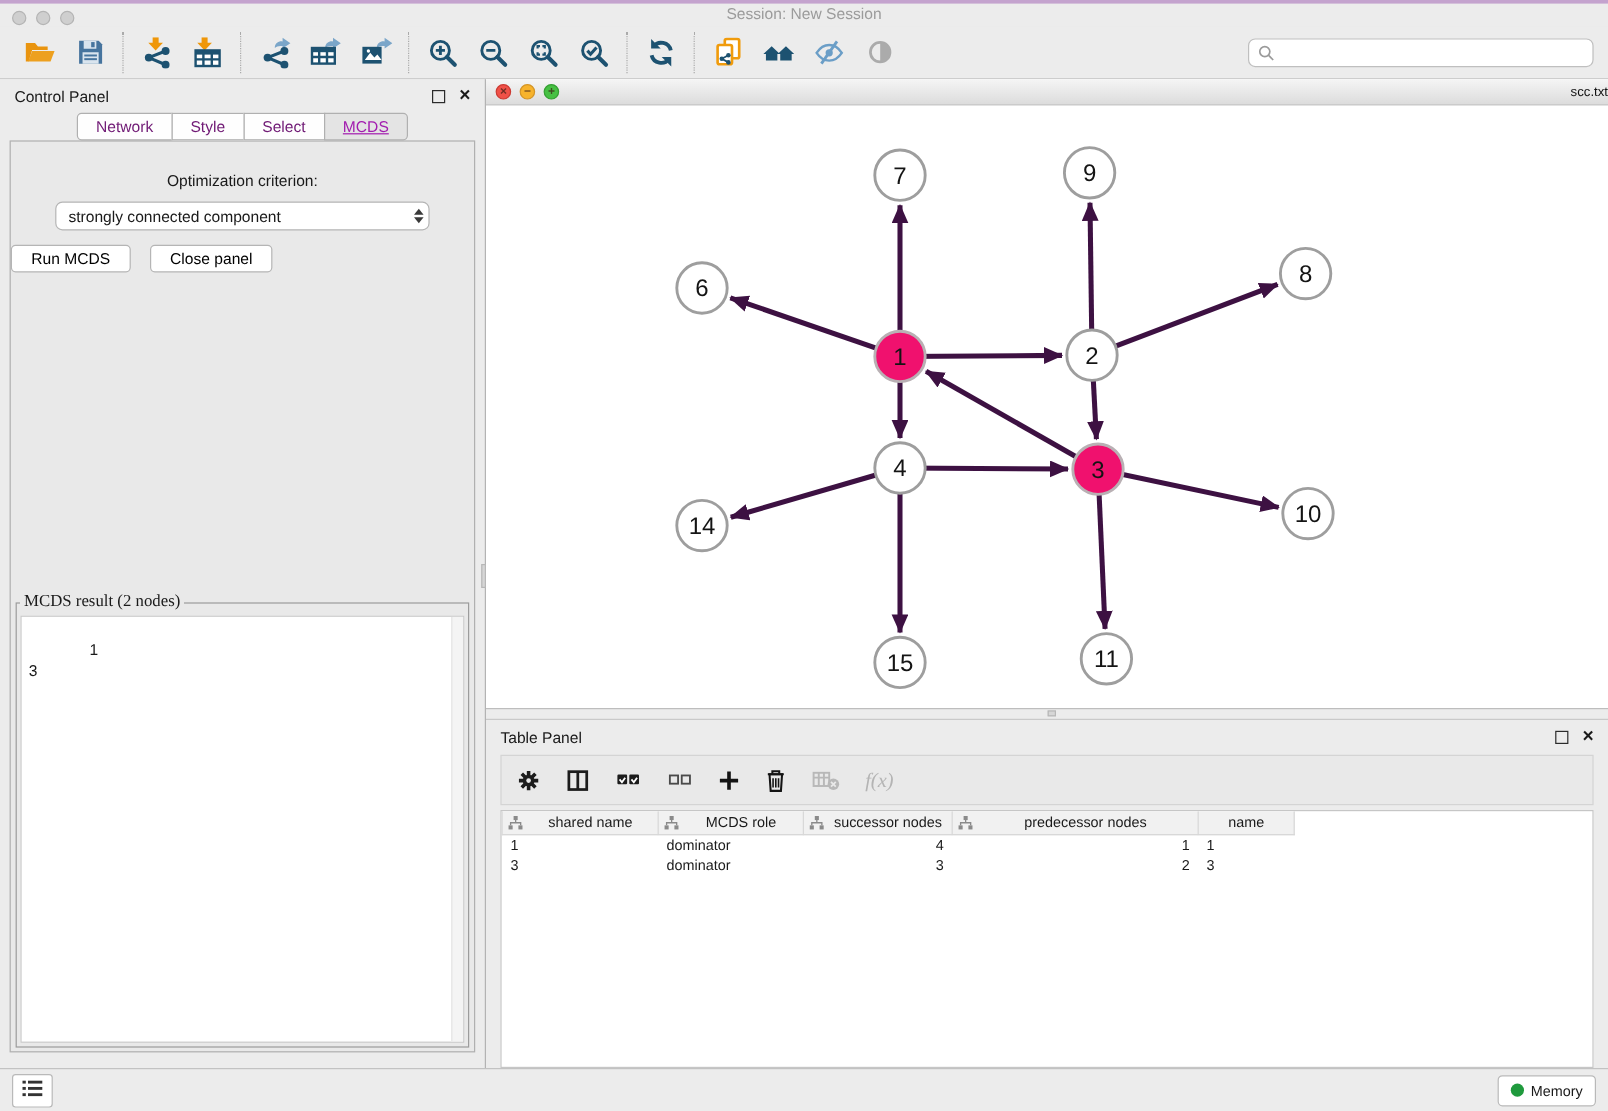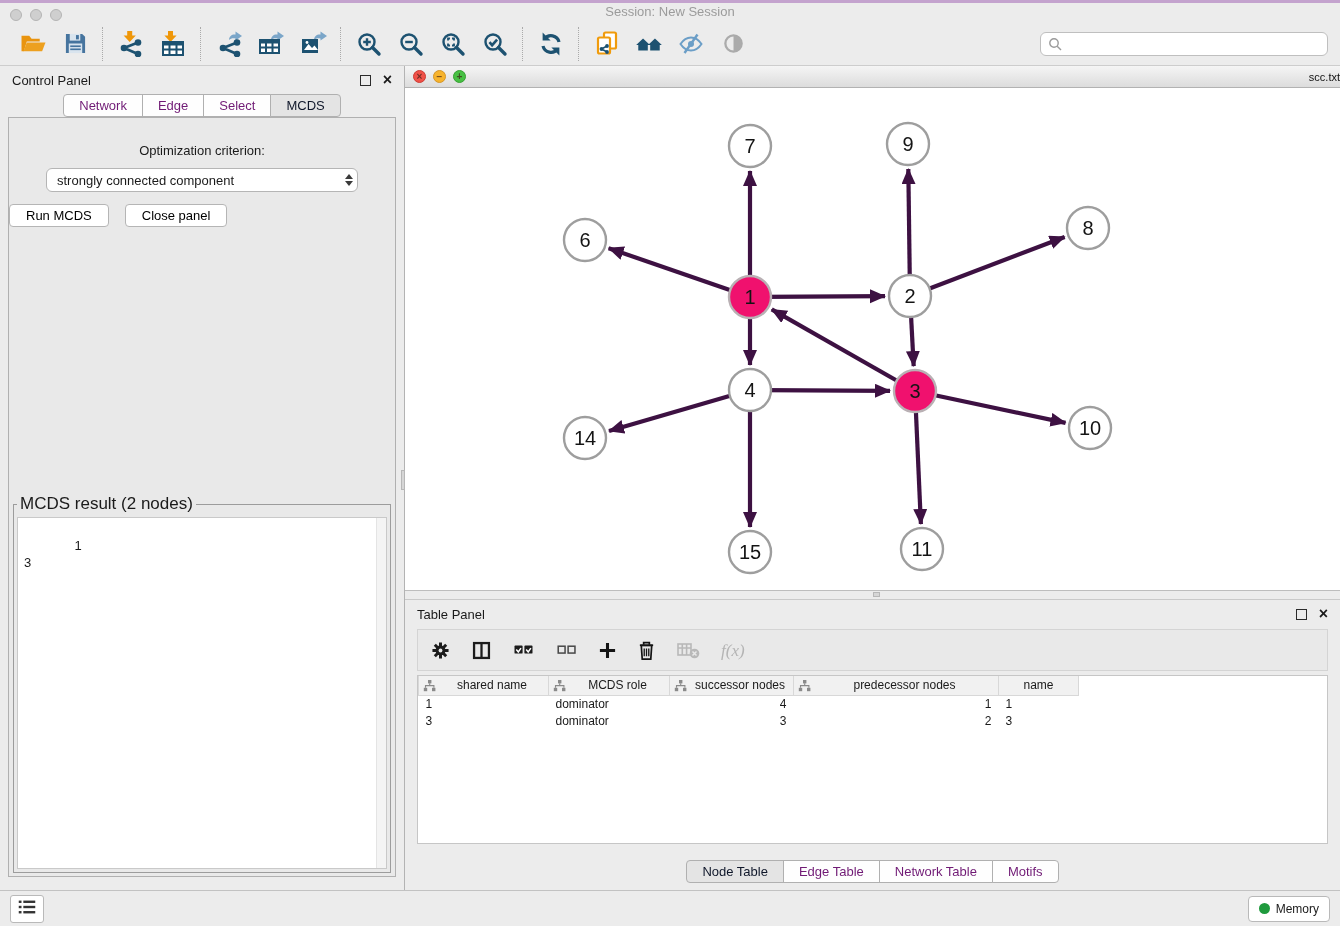--- a/index.html
+++ b/index.html
@@ -34,37 +34,37 @@
                  position:relative;background:#ececec;}
   .panel-header{height:28px;display:flex;align-items:center;padding:0 12px;}
   .panel-controls{margin-left:auto;display:flex;gap:12px;align-items:center;}
   .float-icon{width:9px;height:9px;border:1.5px solid #2b2b2b;display:inline-block;}
   .close-icon{font-weight:bold;font-size:16px;color:#1a1a1a;line-height:1;}
   .tabs-row{display:flex;justify-content:center;position:relative;z-index:2;}
   .tab{border:1px solid #b0b0b0;background:#fefefe;padding:3px 15px;font-size:13px;
        margin-left:-1px;color:#701a75;white-space:nowrap;}
   .tab:first-child{border-radius:4px 0 0 4px;margin-left:0;}
   .tab:last-child{border-radius:0 4px 4px 0;}
-  .tab.active{background:#e4e4e4;color:#0f172a;}
+  .tab.active{background:#e4e4e4;color:#a21caf;text-decoration:underline;}
   .cp-body{position:absolute;left:8px;right:8px;top:51px;bottom:13px;
            border:1px solid #b0b0b0;background:#e9e9e9;}
   .opt-label{text-align:center;margin-top:25px;}
   .dropdown{width:312px;margin:10px auto 0;height:24px;background:#fff;border:1px solid #b5b5b5;
             border-radius:6px;display:flex;align-items:center;padding:0 4px 0 10px;box-sizing:border-box;text-align:right;}
   .spinner{margin-left:auto;display:flex;flex-direction:column;gap:2px;}
   .spin-up{width:0;height:0;border-left:4px solid transparent;border-right:4px solid transparent;
            border-bottom:5px solid #3a3a3a;}
   .spin-down{width:0;height:0;border-left:4px solid transparent;border-right:4px solid transparent;
              border-top:5px solid #3a3a3a;}
   .cp-buttons{display:flex;justify-content:flex-start;gap:16px;margin-top:12px;}
   .btn{background:#fff;border:1px solid #b5b5b5;border-radius:4px;padding:3px 16px;font-size:13px;}
   .result-group{position:absolute;left:4px;right:4px;top:376px;bottom:3px;}
   fieldset.result{border:1px solid #9c9c9c;height:100%;box-sizing:border-box;margin:0;
                   padding:3px;background:#e9e9e9;display:flex;flex-direction:column;}
-  fieldset.result legend{padding:0 3px;font-size:17px;}
+  fieldset.result legend{padding:0 3px;font-size:14px;font-family:Liberation Serif, serif;}
   .result-inner{background:#fff;border:1px solid #c9c9c9;flex:1;box-sizing:border-box;
                 position:relative;padding:2px 6px;line-height:17px;white-space:pre;overflow:hidden;}
   .result-scroll{position:absolute;right:0;top:0;bottom:0;width:9px;background:#f4f4f4;
                  border-left:1px solid #e4e4e4;}
 
   
   .right-area{width:935px;display:flex;flex-direction:column;}
   .net-window{height:524px;flex:none;background:#fff;box-sizing:border-box;}
   .net-titlebar{height:22px;background:linear-gradient(#f5f5f5,#dcdcdc);
                 border-bottom:1px solid #b2b2b2;position:relative;display:flex;
@@ -306,21 +306,21 @@
     <div class="control-panel">
       <div class="panel-header">
         <span>Control Panel</span>
         <span class="panel-controls">
           <span class="float-icon"></span>
           <span class="close-icon">×</span>
         </span>
       </div>
       <div class="tabs-row">
           <span class="tab">Network</span>
-          <span class="tab">Edge</span>
+          <span class="tab">Style</span>
           <span class="tab">Select</span>
           <span class="tab active">MCDS</span>
         </div>
       <div class="cp-body">
         <div class="opt-label">Optimization criterion:</div>
         <div class="dropdown">
           <span>strongly connected component</span>
           <span class="spinner">
             <span class="spin-up"></span>
               <span class="spin-down"></span>
@@ -590,26 +590,20 @@
                 <tr>
                   <td>3</td>
                   <td>dominator</td>
                   <td class="num">3</td>
                   <td class="num">2</td>
                   <td>3</td>
                 </tr>
               </tbody>
           </table>
         </div>
-        <div class="tp-tabs">
-            <span class="tab active">Node Table</span>
-            <span class="tab">Edge Table</span>
-            <span class="tab">Network Table</span>
-            <span class="tab">Motifs</span>
-          </div>
       </div>
     </div>
   </div>
 
   <div class="statusbar">
     <span class="sb-btn">
       <span>
         <svg width="22" height="22" viewBox="0 0 24 24">
             <g fill="#333">
               <rect x="3" y="5" width="3" height="2.6"></rect>

